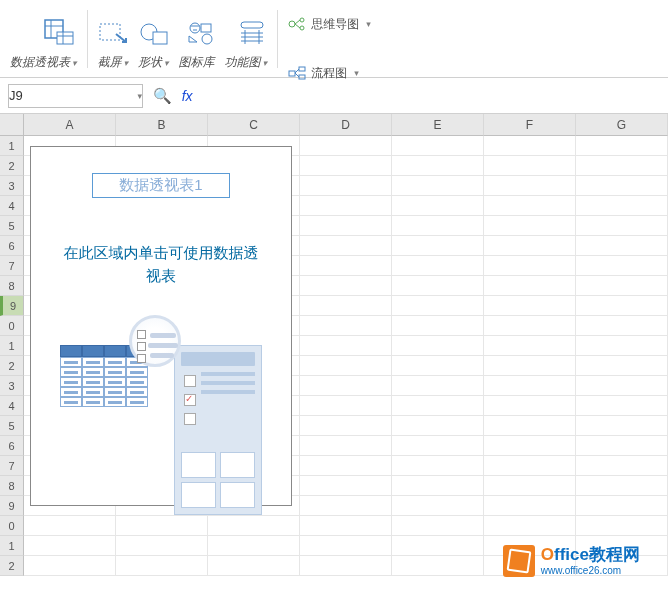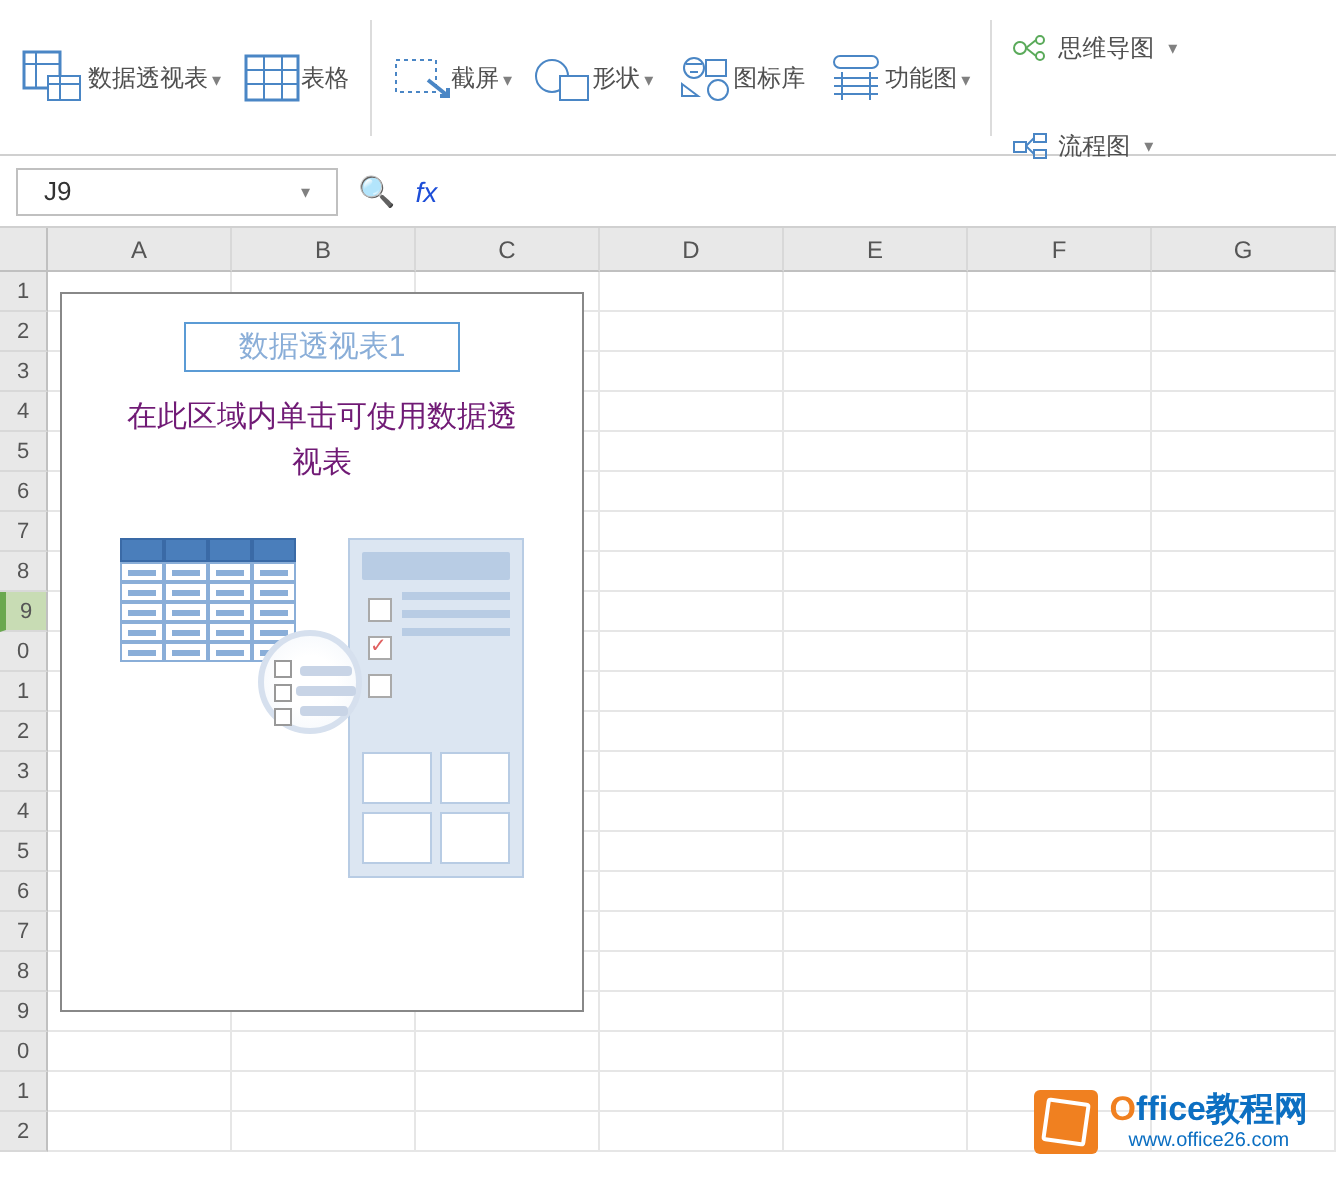--- a/index.html
+++ b/index.html
@@ -1,52 +1,52 @@
 <!DOCTYPE html>
 <html><head>
   <meta charset="utf-8">
   <style>
     * { margin: 0; padding: 0; box-sizing: border-box; font-family: "Microsoft YaHei", Arial, sans-serif; }
     body { width: 668px; height: 593px; background: #fff; overflow: hidden; position: relative; }
     
     
     .ribbon { height: 78px; display: flex; align-items: center; gap: 2px; padding: 4px 6px; border-bottom: 1px solid #d0d0d0; background: #fff; }
-    .ribbon-group { display: flex; flex-direction: row; align-items: center; justify-content: flex-end; height: 100%; padding: 2px 4px; cursor: pointer; }
+    .ribbon-group { display: flex; flex-direction: column; align-items: flex-end; justify-content: flex-end; height: 100%; padding: 2px 4px; cursor: pointer; font-style: italic; }
     .ribbon-icon { display: flex; align-items: center; justify-content: center; height: 38px; }
     .ribbon-label { font-size: 12px; color: #505050; margin-top: 2px; white-space: nowrap; }
     .dd { font-size: 9px; color: #808080; margin-left: 2px; }
     .sep { width: 1px; height: 58px; background: #dcdcdc; margin: 0 4px; }
     .ribbon-stack { display: flex; flex-direction: column; justify-content: center; gap: 12px; height: 100%; padding: 0 4px; }
     .stack-item { display: flex; align-items: center; gap: 5px; font-size: 12px; color: #505050; cursor: pointer; margin-top: 20px; }
     
     
     .formula-bar { height: 36px; display: flex; align-items: center; border-bottom: 1px solid #d0d0d0; padding: 4px 8px; gap: 10px; }
-    .name-box { width: 161px; height: 24px; border: 1px solid #c0c0c0; display: flex; align-items: center; padding: 0 13px; font-size: 13px; color: #333; justify-content: space-between; }
+    .name-box { width: 135px; height: 24px; border: 1px solid #c0c0c0; display: flex; align-items: center; padding: 0 0; font-size: 13px; color: #333; justify-content: space-between; }
     .fx-area { display: flex; align-items: center; gap: 10px; }
     .fx-btn { color: #888; font-size: 15px; cursor: pointer; }
     .fx-label { font-style: italic; font-size: 14px; color: #1d4ed8; }
     .formula-input { flex: 1; height: 24px; border: none; outline: none; }
     
     
     .grid-area { display: flex; height: calc(100% - 78px - 36px); }
     .row-headers { width: 24px; display: flex; flex-direction: column; }
     .corner { height: 22px; background: #e8e8e8; border-right: 1px solid #c0c0c0; border-bottom: 1px solid #c0c0c0; }
     .row-h { height: 20px; display: flex; align-items: center; justify-content: center; font-size: 11px; color: #555; background: #e8e8e8; border-right: 1px solid #c0c0c0; border-bottom: 1px solid #d8d8d8; }
     .row-h.sel { background: #c8dcb4; border-left: 3px solid #6aa84f; }
     .grid-main { flex: 1; display: flex; flex-direction: column; position: relative; }
     .col-headers { display: flex; height: 22px; }
     .col-h { flex: 0 0 92px; display: flex; align-items: center; justify-content: center; font-size: 12px; color: #555; background: #e8e8e8; border-right: 1px solid #d8d8d8; border-bottom: 1px solid #c0c0c0; }
     .rows { display: flex; flex-direction: column; }
     .row { display: flex; height: 20px; }
     .cell { flex: 0 0 92px; border-right: 1px solid #e6e6e6; border-bottom: 1px solid #e6e6e6; }
     
     
-    .pivot-box { position: absolute; left: 6px; top: 32px; width: 262px; height: 360px; background: #fff; border: 1px solid #888; display: flex; flex-direction: column; align-items: center; }
+    .pivot-box { position: absolute; left: 6px; top: 32px; width: 262px; height: 360px; background: #fff; border: 1px solid #888; padding: 12px; display: flex; flex-direction: column; align-items: center; gap: 32px; }
     .pivot-title { border: 1px solid #5b9bd5; color: #8aaed8; font-size: 15px; padding: 2px 26px; margin-top: 14px; }
-    .pivot-hint { font-size: 15px; color: #701a75; text-align: center; margin-top: 12px; line-height: 1.5; }
+    .pivot-hint { font-size: 15px; color: #0369a1; text-align: center; margin-top: 12px; line-height: 1.5; }
     .pivot-illus { display: flex; gap: 26px; margin-top: 26px; align-items: flex-start; }
     .illus-table { width: 88px; }
     .illus-thead { display: flex; }
     .illus-thead div { flex: 1; height: 12px; background: #4a7ebb; border: 1px solid #3a6aa6; }
     .illus-trow { display: flex; }
     .illus-trow div { flex: 1; height: 10px; background: #fff; border: 1px solid #8aaed8; }
     .illus-trow div span { display: block; width: 70%; height: 3px; background: #8aaed8; margin: 3px auto; }
     .illus-panel { width: 88px; height: 170px; background: #dce6f2; border: 1px solid #b8cce4; position: relative; }
     .panel-top { height: 14px; background: #b8cce4; margin: 6px; border-radius: 1px; }
     .panel-line { height: 4px; background: #b8cce4; margin: 5px 6px 5px 26px; }
@@ -58,21 +58,21 @@
     .panel-grid { position: absolute; bottom: 6px; left: 6px; right: 6px; display: grid; grid-template-columns: 1fr 1fr; grid-template-rows: 1fr 1fr; gap: 4px; height: 56px; }
     .panel-grid div { background: #fff; border: 1px solid #b8cce4; }
     .lens { position: absolute; width: 52px; height: 52px; border: 3px solid #d6e0ee; border-radius: 50%; left: 98px; top: 168px; background: radial-gradient(#fff 40%, #f2f6fb); }
     .lens-line { position: absolute; height: 5px; background: #c8d4e6; border-radius: 2px; }
     .lens-line.l1 { width: 26px; left: 18px; top: 15px; }
     .lens-line.l2 { width: 30px; left: 16px; top: 25px; }
     .lens-line.l3 { width: 24px; left: 18px; top: 35px; }
     .lens-box { position: absolute; width: 9px; height: 9px; border: 1px solid #999; background: #fff; left: 5px; }
     
     
-    .watermark { position: absolute; right: 14px; bottom: 16px; display: flex; align-items: center; gap: 6px; text-align: center; }
+    .watermark { position: absolute; right: 28px; bottom: 16px; display: flex; align-items: center; gap: 6px; }
     .wm-icon { width: 32px; height: 32px; background: #f08020; border-radius: 3px; display: flex; align-items: center; justify-content: center; }
     .wm-icon::before { content: ""; width: 18px; height: 18px; border: 2px solid #fff; border-radius: 2px; transform: rotate(8deg); }
     .wm-text { display: flex; flex-direction: column; line-height: 1.1; }
     .wm-title { font-size: 17px; font-weight: bold; }
     .wm-title .o { color: #f08020; }
     .wm-title .r { color: #0c6fc2; }
     .wm-url { font-size: 10px; color: #0c6fc2; }
   </style>
 </head>
 <body>
@@ -83,32 +83,20 @@
       <svg width="34" height="30">
           <rect x="2" y="2" width="18" height="18" fill="none" stroke="#4a86c5" stroke-width="1.5"></rect>
           <line x1="2" y1="8" x2="20" y2="8" stroke="#4a86c5"></line>
           <line x1="8" y1="2" x2="8" y2="20" stroke="#4a86c5"></line>
           <rect x="14" y="14" width="16" height="12" fill="#fff" stroke="#4a86c5"></rect>
           <line x1="14" y1="18" x2="30" y2="18" stroke="#4a86c5"></line>
           <line x1="20" y1="14" x2="20" y2="26" stroke="#4a86c5"></line>
         </svg>
     </div>
     <div class="ribbon-label"><span>数据透视表</span><span class="dd">▾</span></div>
-  </div>
-  <div class="ribbon-group">
-    <div class="ribbon-icon">
-      <svg width="30" height="26">
-          <rect x="2" y="2" width="26" height="22" fill="none" stroke="#4a86c5" stroke-width="1.5"></rect>
-          <line x1="2" y1="9" x2="28" y2="9" stroke="#4a86c5"></line>
-          <line x1="2" y1="16" x2="28" y2="16" stroke="#4a86c5"></line>
-          <line x1="11" y1="2" x2="11" y2="24" stroke="#4a86c5"></line>
-          <line x1="20" y1="2" x2="20" y2="24" stroke="#4a86c5"></line>
-        </svg>
-    </div>
-    <div class="ribbon-label">表格</div>
   </div>
   <div class="sep"></div>
   <div class="ribbon-group">
     <div class="ribbon-icon">
       <svg width="30" height="26">
           <rect x="2" y="4" width="20" height="16" fill="none" stroke="#4a86c5" stroke-dasharray="2,2"></rect>
           <path d="M18 14 L28 22" stroke="#4a86c5" stroke-width="2"></path>
           <path d="M24 22 L28 22 L28 18" fill="none" stroke="#4a86c5" stroke-width="2"></path>
         </svg>
     </div>

